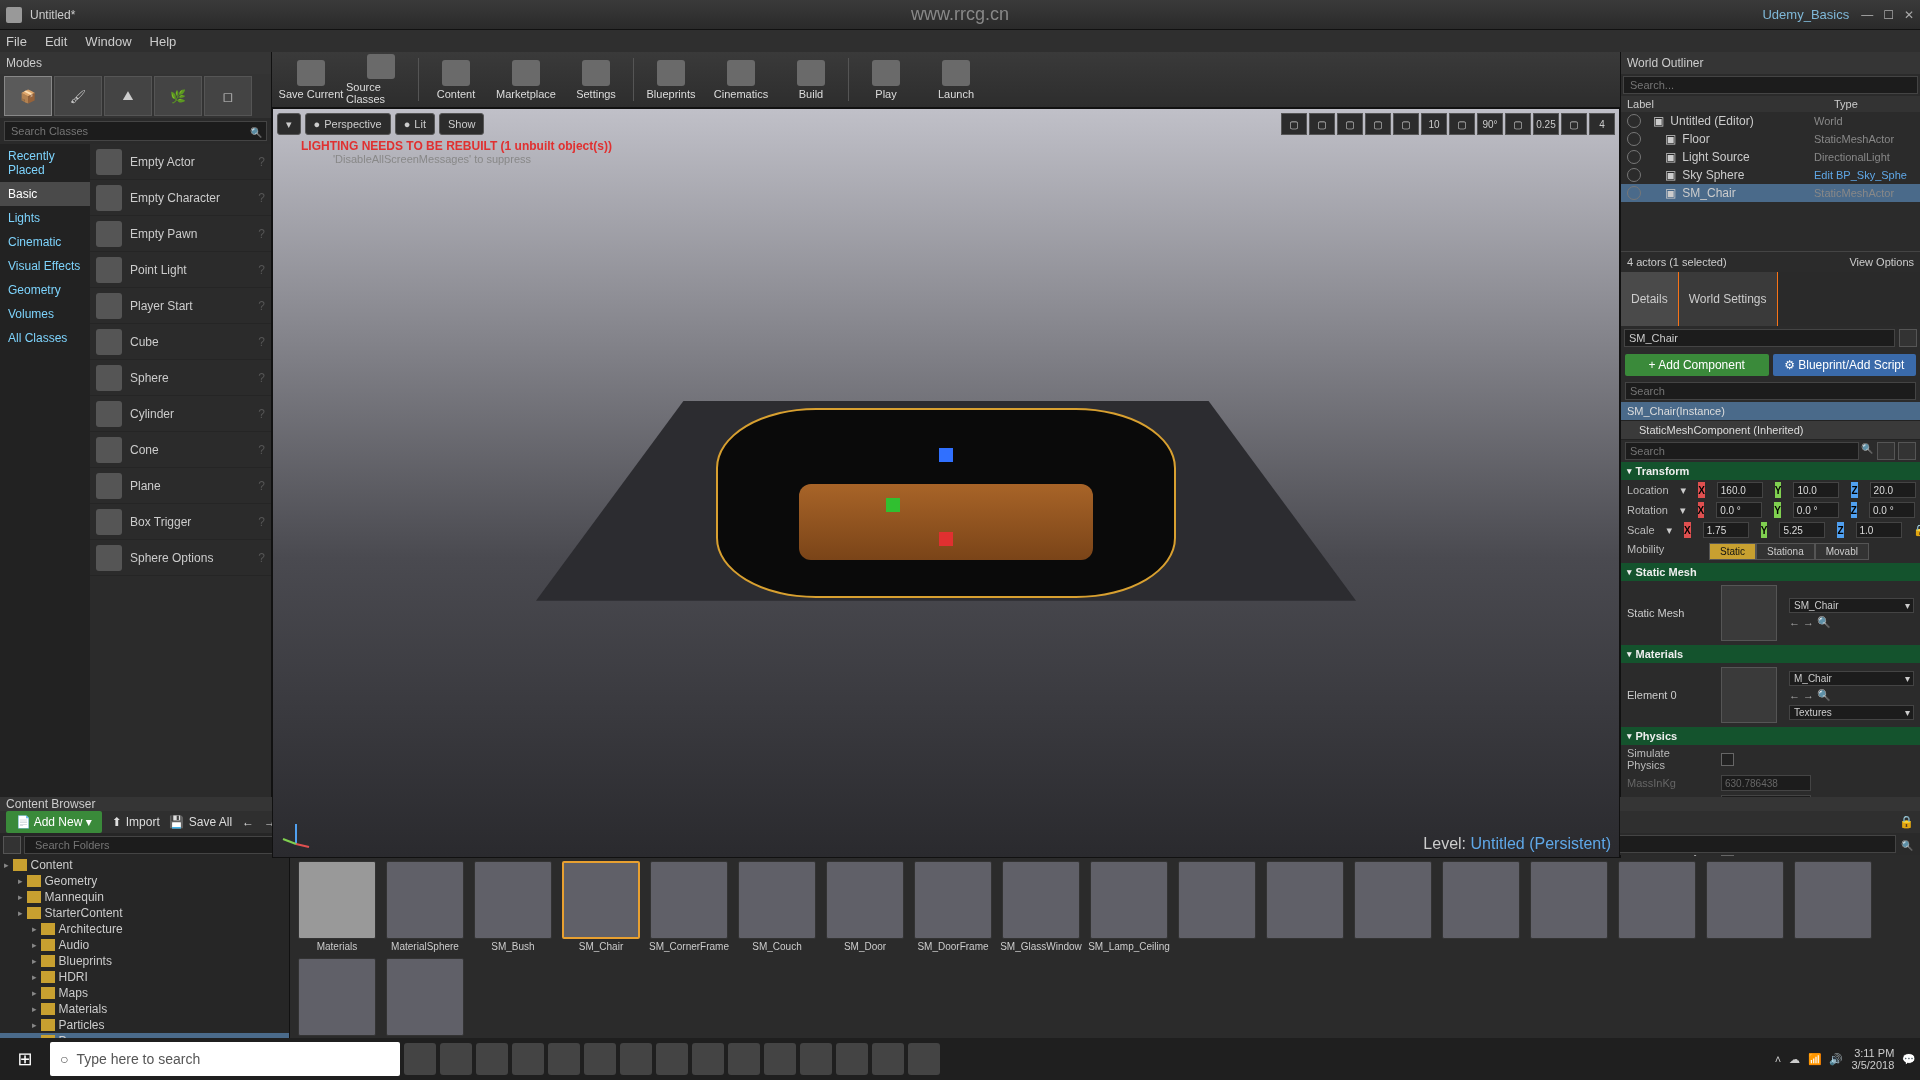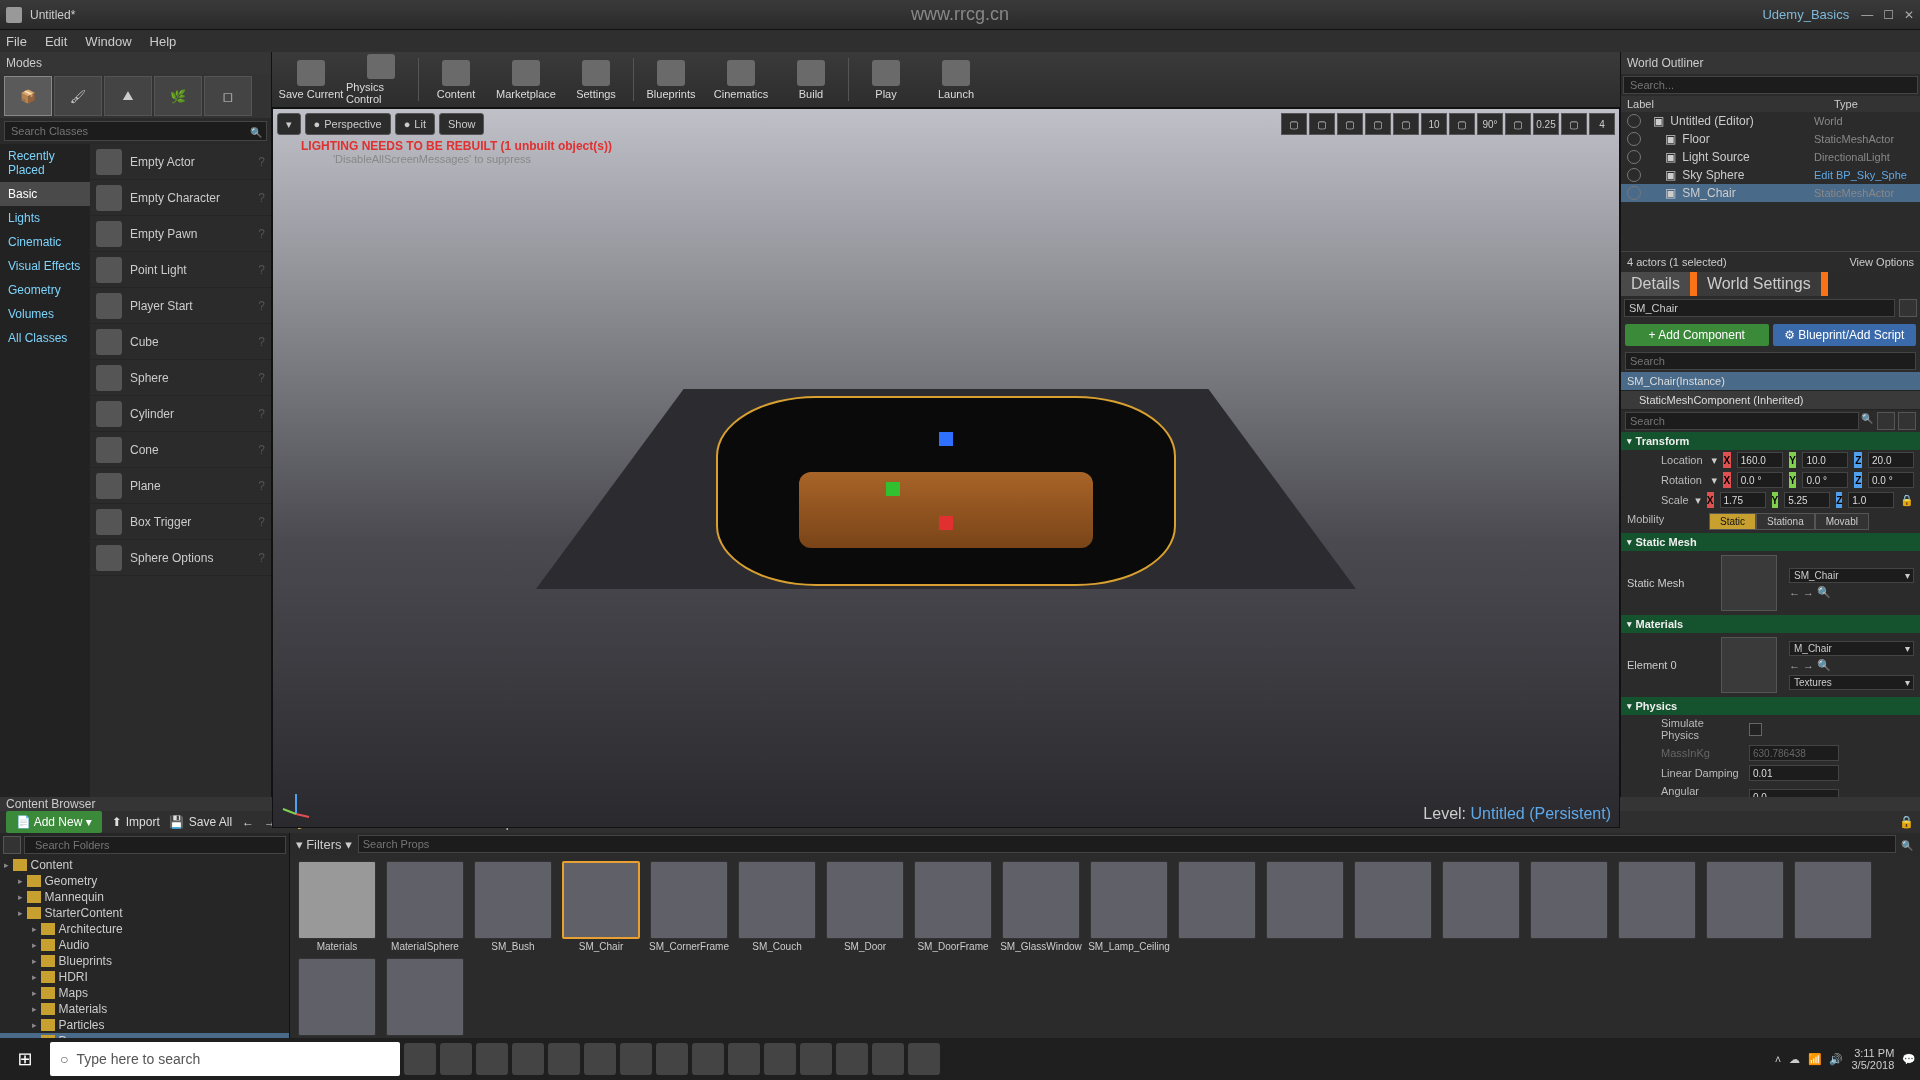--- a/index.html
+++ b/index.html
@@ -74,36 +74,36 @@
 .ol-head { display:flex; background:#333; font-size:11px; padding:2px 6px; }
 .ol-head .lh { flex:1; } .ol-head .th { width:80px; }
 .ol-row { display:flex; align-items:center; padding:2px 6px; font-size:12px; gap:6px; }
 .ol-row .eye { width:14px; height:14px; border:1px solid #777; border-radius:50%; }
 .ol-row .lbl { flex:1; color:#ccc; }
 .ol-row .typ { width:100px; color:#888; font-size:11px; }
 .ol-row.sel { background:#4a6a8a; }
 .ol-foot { padding:4px 6px; font-size:11px; display:flex; justify-content:space-between; border-top:1px solid #444; }
 
 .det-tabs { display:flex; background:#2a2a2a; }
-.det-tab { padding:3px 10px; font-size:16px; background:#3a3a3a; border-right:7px solid #f97316; }
+.det-tab { padding:20px 10px; font-size:12px; background:#3a3a3a; border-right:1px solid #f97316; }
 .det-tab.active { background:#4a4a4a; }
 .details { flex:1; overflow:auto; font-size:11px; }
 .det-name { display:flex; padding:3px; gap:4px; }
 .det-name input { flex:1; background:#1c1c1c; border:1px solid #444; color:#ccc; padding:2px 4px; font-size:11px; }
 .det-btns { display:flex; gap:4px; padding:4px; }
 .btn-green { background:#3a8a3a; color:#fff; padding:4px 10px; font-size:12px; border-radius:2px; flex:1; text-align:center; }
 .btn-blue  { background:#3a6aaa; color:#fff; padding:4px 10px; font-size:12px; border-radius:2px; flex:1; text-align:center; }
 .det-search { padding:2px 4px; display:flex; gap:3px; }
 .det-search input { flex:1; background:#1c1c1c; border:1px solid #444; padding:2px 4px; font-size:11px; color:#ccc; }
 .det-search .vb { width:18px; height:18px; background:#333; border:1px solid #555; }
 .comp { padding:3px 6px; background:#3a3a3a; border-bottom:1px solid #222; color:#ddd; }
 .comp.sel { background:#4a6a8a; }
 .section-hdr { background:#14532d; padding:3px 6px; font-weight:bold; color:#eee; display:flex; align-items:center; gap:4px; }
 .section-hdr::before { content:"▾"; font-size:9px; }
-.prop { display:flex; align-items:center; padding:2px 6px; gap:6px;margin-left:34px; }
+.prop { display:flex; align-items:center; padding:2px 6px; gap:12px; }
 .prop .pl { width:82px; color:#bbb; }
 .axis-chip { width:14px; height:16px; display:flex; align-items:center; justify-content:center; color:#000; font-size:10px; font-weight:bold; }
 .ax-x{background:#e05050;} .ax-y{background:#80d050;} .ax-z{background:#50a0f0;}
 .nf { width:46px; height:16px; background:#1c1c1c; border:1px solid #444; color:#ddd; padding:0 3px; font-size:10px; }
 .mob { display:flex; padding:3px 6px; gap:0; }
 .mob .pl { width:82px; color:#bbb; }
 .mob-btn { padding:2px 10px; background:#333; border:1px solid #555; font-size:10px; }
 .mob-btn.active { background:#c8a030; color:#111; }
 .thumb { width:56px; height:56px; background:#3a3a3a; border:1px solid #555; margin:2px 6px; display:inline-block; }
 .dd { background:#1c1c1c; border:1px solid #444; padding:1px 16px 1px 4px; font-size:10px; color:#ccc; position:relative; }
@@ -268,21 +268,21 @@
 
   <div class="center">
 
     <div class="toolbar" id="toolbar">
         <div class="tb-btn">
           <div class="tbi"></div>
           <span>Save Current</span>
         </div>
         <div class="tb-btn">
           <div class="tbi"></div>
-          <span>Physics Control</span>
+          <span>Source Classes</span>
         </div>
         <div class="tb-sep"></div>
         <div class="tb-btn">
           <div class="tbi"></div>
           <span>Content</span>
         </div>
         <div class="tb-btn">
           <div class="tbi"></div>
           <span>Marketplace</span>
         </div>

